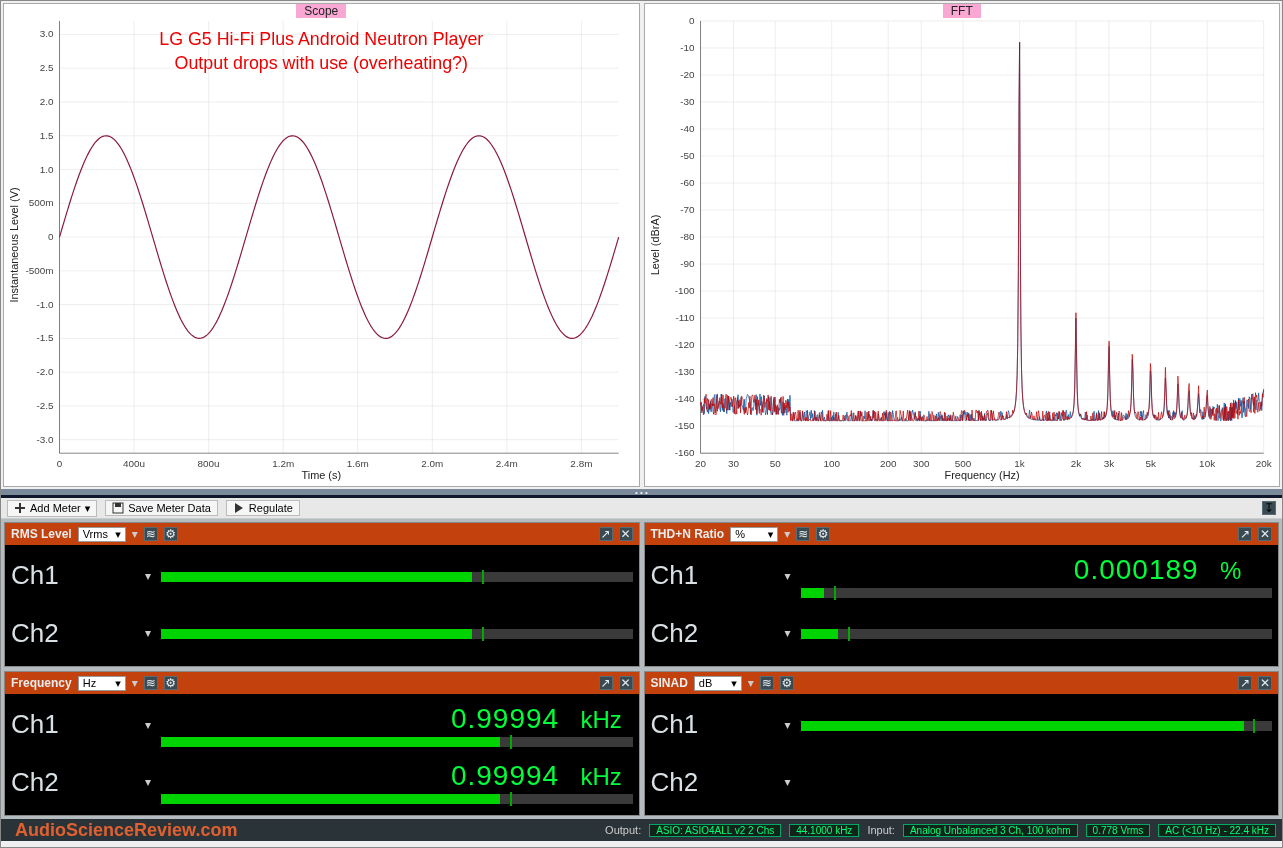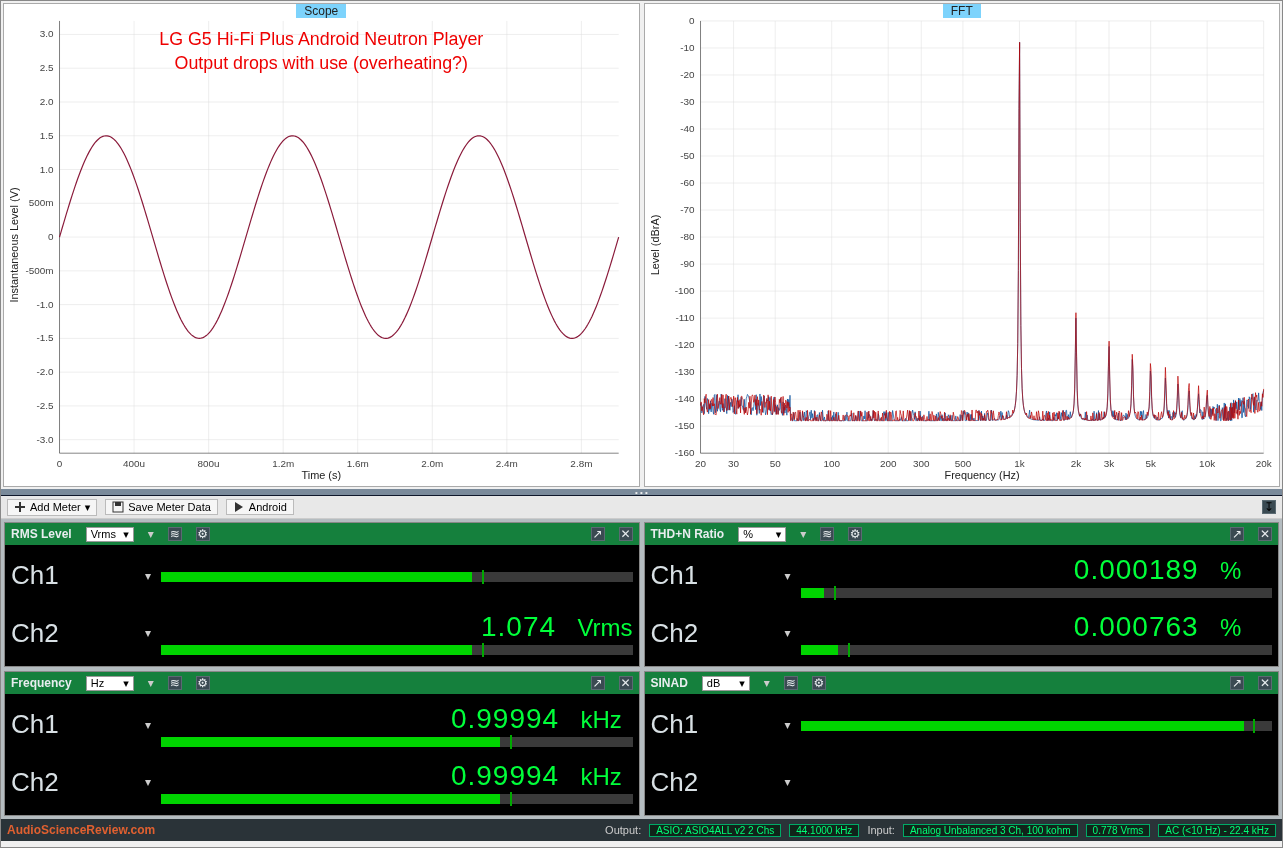--- a/index.html
+++ b/index.html
@@ -1,54 +1,54 @@
 <!DOCTYPE html>
 <html><head>
 <meta charset="utf-8">
 <style>
   * { box-sizing: border-box; margin: 0; padding: 0; }
   body { font-family: "Segoe UI", Tahoma, sans-serif; font-size: 12px; background: #f0f0f0; width: 1283px; }
   .app { display: flex; flex-direction: column; height: 848px; border: 1px solid #888; }
   .charts-row { display: flex; height: 488px; }
   .chart-pane { flex: 1; border: 1px solid #aaa; background: #fff; margin: 2px; position: relative; }
-  .chart-title { position: absolute; top: 0; left: 50%; transform: translateX(-50%); font-size: 12px; color: #222; background: #7dd3fc; padding: 0 8px; }
+  .chart-title { position: absolute; top: 0; left: 50%; transform: translateX(-50%); font-size: 12px; color: #222; background: #f9a8d4; padding: 0 8px; }
   .chart-svg { width: 100%; height: 100%; }
   .annot { fill: #e00; font-size: 18px; text-anchor: middle; }
   .axlbl { font-size: 11px; fill: #222; }
   .tick { font-size: 10px; fill: #444; }
   .grid line { stroke: #ddd; stroke-width: 0.5; }
   .axis line, .axis path { stroke: #333; stroke-width: 0.6; fill: none; }
   .scope-path { stroke: #8a1a3a; stroke-width: 1.2; fill: none; }
   .fft-red { stroke: #b00; stroke-width: 0.7; fill: none; }
   .fft-blue { stroke: #004a9a; stroke-width: 0.7; fill: none; }
 
   .splitter { height: 6px; background: #7a8a9a; display:flex; align-items:center; justify-content:center; color:#eee; font-size:8px;}
-  .toolbar { height: 24px; background: #e8e8e8; display: flex; align-items: center; gap: 8px; padding: 0 6px; border-top:1px solid #0f172a; border-bottom:1px solid #ccc;}
+  .toolbar { height: 24px; background: #e8e8e8; display: flex; align-items: center; gap: 8px; padding: 0 6px; border-top:3px solid #0f172a; border-bottom:1px solid #ccc;}
   .tbtn { display: inline-flex; align-items: center; gap: 4px; padding: 1px 6px; border: 1px solid #bbb; background: #f6f6f6; font-size: 11px; cursor: pointer; }
   .tbtn svg { width:12px; height:12px; }
   .meters-grid { display: grid; grid-template-columns: 1fr 1fr; grid-template-rows: 1fr 1fr; height: 300px; gap: 4px; padding: 3px; background:#b4bcc0;}
   .meter-panel { border: 1px solid #888; background: #000; display: flex; flex-direction: column; }
-  .meter-head { display:flex; align-items:center; gap:14px; background:#15803d; color:#e8edef; padding:2px 6px; height:22px;}
+  .meter-head { display:flex; align-items:center; gap:6px; background:#c2410c; color:#e8edef; padding:2px 6px; height:22px;}
   .meter-head .title { font-weight: bold; font-size:12px; }
   .unit-sel { background:#fff; color:#000; font-size:11px; padding:0 4px; border:1px solid #999; min-width:48px; display:inline-flex; align-items:center; justify-content:space-between;}
   .hicon { width:14px; height:14px; display:inline-flex; align-items:center; justify-content:center; background:#3a4a52; border:1px solid #5a6a72;}
   .hicon.right { margin-left:auto; }
   .meter-body { flex:1; display:flex; flex-direction:column; justify-content:space-around; padding:2px 6px 4px 6px;}
   .meter-row { display:flex; align-items:center; height:48%; }
   .ch-lbl { width:150px; color:#d8e0e4; font-size:26px; font-family: "Segoe UI", sans-serif; display:flex; align-items:center; justify-content:space-between; padding-right:10px;}
   .ch-lbl .caret { font-size:12px; color:#ccc;}
   .readout-wrap { flex:1; display:flex; flex-direction:column; justify-content:center; }
   .readout { text-align:right; }
   .readout .val { color:#00ff3a; font-size:28px; font-family: "Segoe UI", sans-serif; letter-spacing:1px; }
   .readout .unit { color:#00ff3a; font-size:24px; padding-left:18px; display:inline-block; min-width:70px; text-align:left;}
   .bar-bg { height:10px; background:#3a3a3a; margin-top:2px; position:relative;}
   .bar-fill { position:absolute; top:0; left:0; height:100%; background:#00d400;}
   .bar-peak { position:absolute; top:-2px; height:14px; width:2px; background:#0a0;}
   .statusbar { height:22px; background:#2a3338; display:flex; align-items:center; color:#d8e0e4; font-size:11px; padding:0 6px; gap:8px;}
-  .statusbar .brand { color:#e06030; font-size:12px; font-weight:bold;}
+  .statusbar .brand { color:#e06030; font-size:18px; font-weight:bold;margin-left:8px;}
   .statusbar .spacer { flex:1; }
   .status-box { border:1px solid #0a6; color:#0f7; padding:0 6px; background:#10241a; font-size:10px;}
   .status-lbl { color:#ccc; }
 </style>
 </head>
 <body>
 
 <div class="app">
 
   <div class="charts-row">
@@ -203,21 +203,21 @@
       <svg viewBox="0 0 12 12">
           <rect x="1" y="1" width="10" height="10" fill="none" stroke="#333"></rect>
           <rect x="3" y="1" width="6" height="4" fill="#333"></rect>
         </svg>
       <span>Save Meter Data</span>
     </span>
     <span class="tbtn">
       <svg viewBox="0 0 12 12">
           <path d="M2 1 L10 6 L2 11 Z" fill="#333"></path>
         </svg>
-      <span>Android</span>
+      <span>Regulate</span>
     </span>
     <span style="margin-left:auto" class="hicon">↧</span>
   </div>
 
   <div class="meters-grid" id="meters-grid">
       <div class="meter-panel">
     <div class="meter-head">
       <span class="title">RMS Level</span>
       <span class="unit-sel">Vrms<span> ▾</span></span>
       <span style="color:#ccc">▾</span>
@@ -233,24 +233,20 @@
         <div class="readout-wrap">
           <div class="bar-bg">
             <div class="bar-fill" style="width:66%"></div>
             <div class="bar-peak" style="left:68%"></div>
           </div>
         </div>
       </div>
       <div class="meter-row">
         <div class="ch-lbl">Ch2<span class="caret">▾</span></div>
         <div class="readout-wrap">
-          <div class="readout">
-            <span class="val">1.074</span>
-            <span class="unit">Vrms</span>
-          </div>
           <div class="bar-bg">
             <div class="bar-fill" style="width:66%"></div>
             <div class="bar-peak" style="left:68%"></div>
           </div>
         </div>
       </div>
     </div>
       </div>
       <div class="meter-panel">
     <div class="meter-head">
@@ -273,24 +269,20 @@
           </div>
           <div class="bar-bg">
             <div class="bar-fill" style="width:5%"></div>
             <div class="bar-peak" style="left:7%"></div>
           </div>
         </div>
       </div>
       <div class="meter-row">
         <div class="ch-lbl">Ch2<span class="caret">▾</span></div>
         <div class="readout-wrap">
-          <div class="readout">
-            <span class="val">0.000763</span>
-            <span class="unit">%</span>
-          </div>
           <div class="bar-bg">
             <div class="bar-fill" style="width:8%"></div>
             <div class="bar-peak" style="left:10%"></div>
           </div>
         </div>
       </div>
     </div>
       </div>
       <div class="meter-panel">
     <div class="meter-head">

